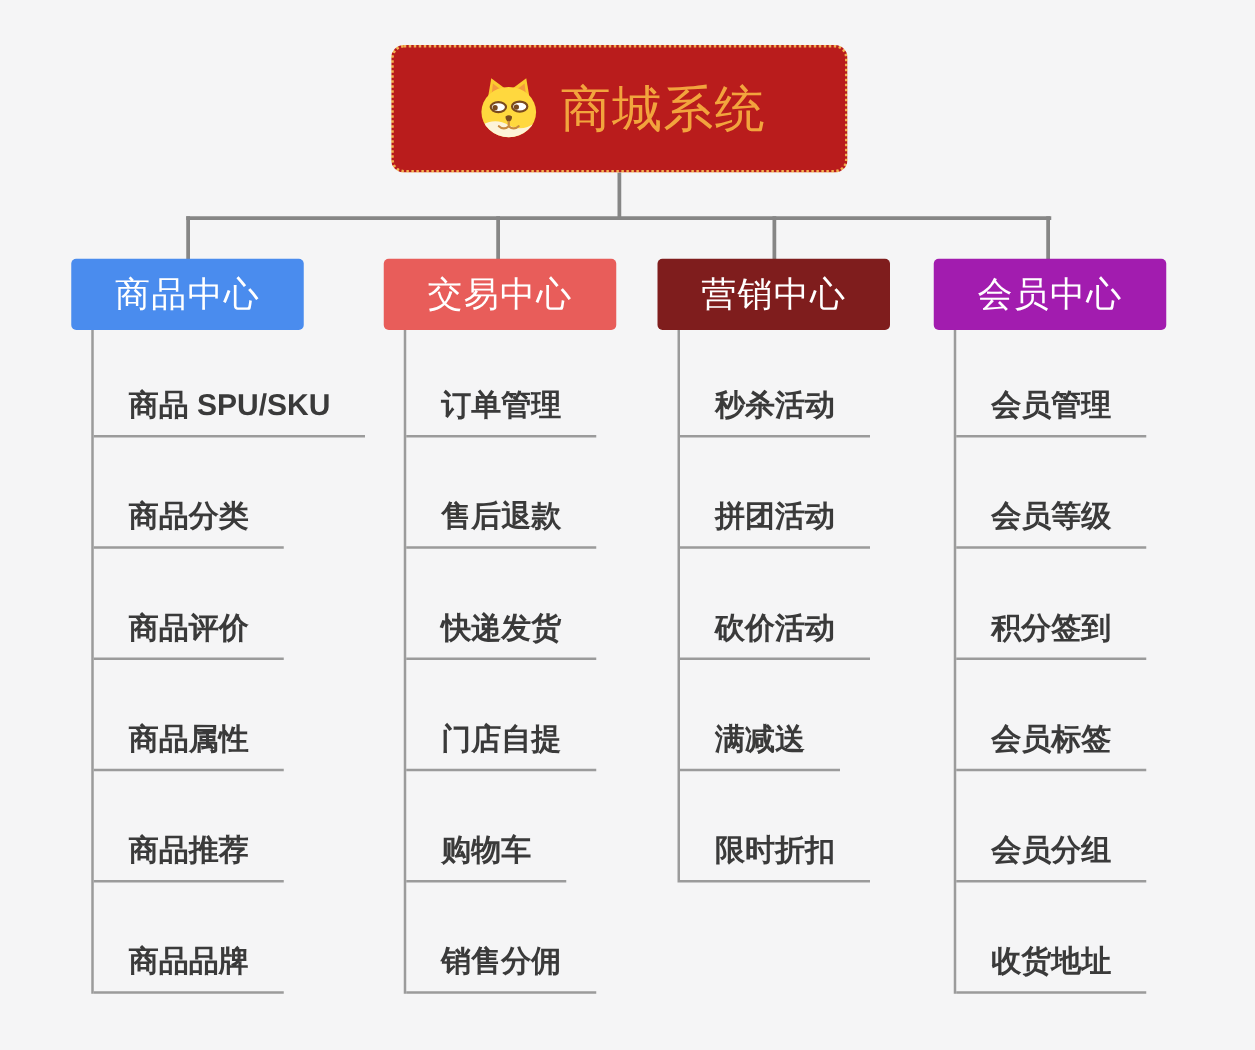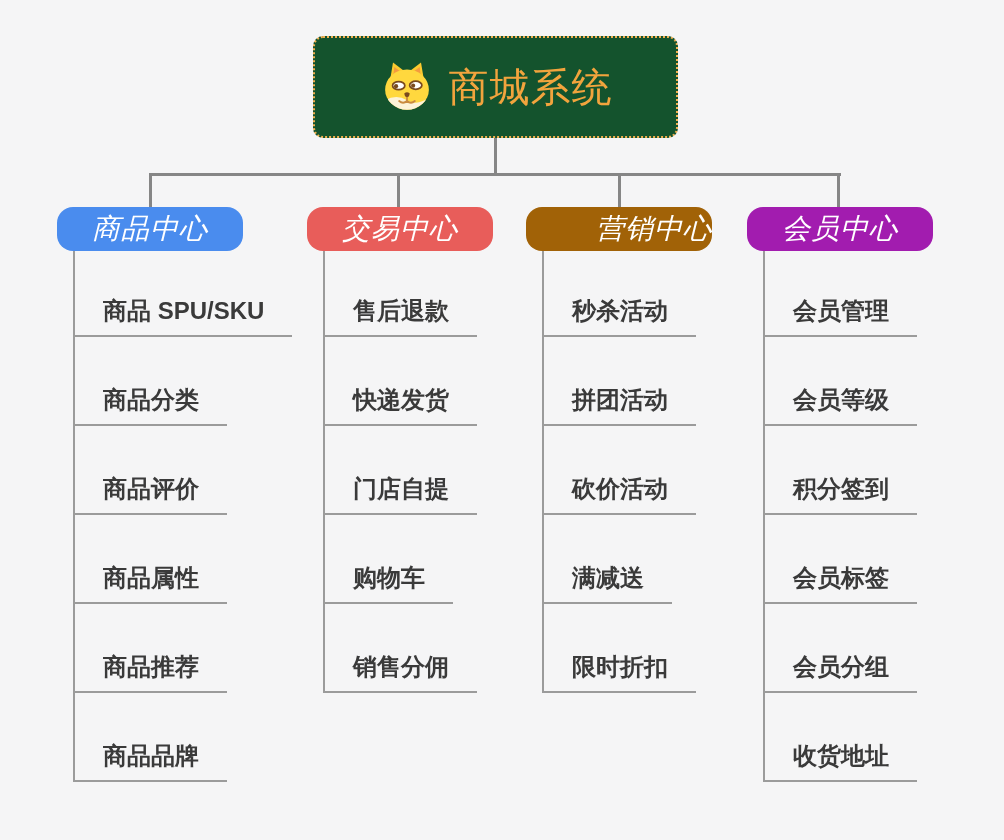--- a/index.html
+++ b/index.html
@@ -8,21 +8,21 @@
     font-family:"Liberation Sans","DejaVu Sans",sans-serif;
     background:#f5f5f6;
     position:relative;
     overflow:hidden;
   }
   #canvas { position:absolute; inset:0; }
 
   
   .root-node {
     position:absolute; left:313px; top:36px; width:365px; height:102px;
-    background:#14532d;
+    background:#b91c1c;
     border:2px dotted #f2b050;
     border-radius:10px;
     display:flex; align-items:center; justify-content:center; gap:14px;
     z-index:3;
   }
   .root-title {
     font-size:40px; font-weight:500; color:#f2a43d; letter-spacing:1px;
     white-space:nowrap;
   }
   .root-icon { width:56px; height:56px; flex:0 0 auto; }
@@ -38,22 +38,22 @@
   .edge-stub-4 { left:837px; }
 
   
   .column { position:absolute; top:207px; z-index:2; }
   .column:nth-child(1) { left:57px;  }
   .column:nth-child(2) { left:307px; }
   .column:nth-child(3) { left:526px; }
   .column:nth-child(4) { left:747px; }
 
   .header {
-    width:186px; height:44px; border-radius:16px;
-    display:flex; align-items:center; justify-content:center;font-style:italic;
+    width:186px; height:57px; border-radius:4px;
+    display:flex; align-items:center; justify-content:center;
   }
   .header span {
     color:#ffffff; font-size:28px; font-weight:400; letter-spacing:1px;
     white-space:nowrap;
   }
 
   .list {
     margin-left:16px;
     border-left:2px solid #9b9b9b;
     display:flex; flex-direction:column;
@@ -133,38 +133,41 @@
             <div class="leaf">商品品牌</div>
           </div>
         </div>
       </div>
       <div class="column">
         <div class="header" style="background: rgb(232, 93, 90);">
           <span>交易中心</span>
         </div>
         <div class="list">
           <div class="row">
+            <div class="leaf">订单管理</div>
+          </div>
+          <div class="row">
             <div class="leaf">售后退款</div>
           </div>
           <div class="row">
             <div class="leaf">快递发货</div>
           </div>
           <div class="row">
             <div class="leaf">门店自提</div>
           </div>
           <div class="row">
             <div class="leaf">购物车</div>
           </div>
           <div class="row">
             <div class="leaf">销售分佣</div>
           </div>
         </div>
       </div>
       <div class="column">
-        <div class="header" style="background: #a16207; justify-content: flex-end;">
+        <div class="header" style="background: #7f1d1d;">
           <span>营销中心</span>
         </div>
         <div class="list">
           <div class="row">
             <div class="leaf">秒杀活动</div>
           </div>
           <div class="row">
             <div class="leaf">拼团活动</div>
           </div>
           <div class="row">

